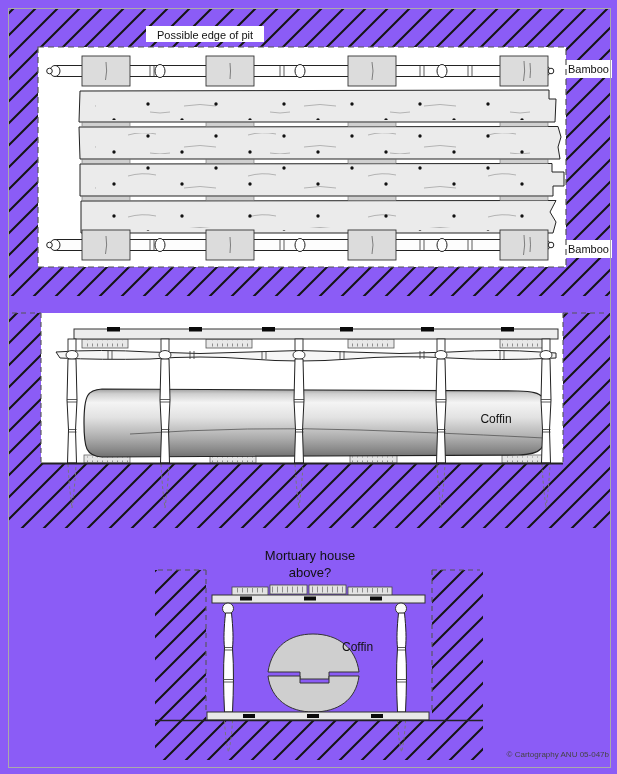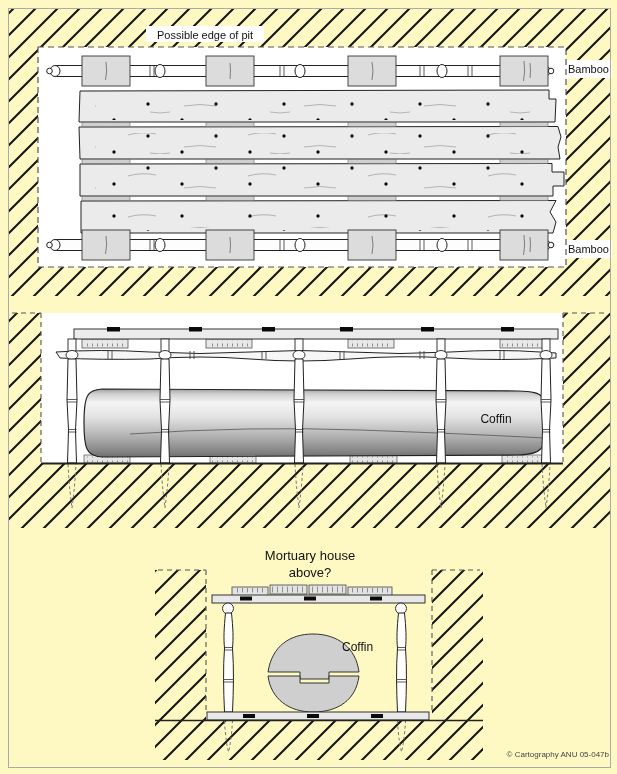--- a/index.html
+++ b/index.html
@@ -1,16 +1,16 @@
 <!DOCTYPE html>
 <html><head>
 <meta charset="utf-8">
 <style>
   html,body{margin:0;padding:0;background:#fff;}
-  .page{position:relative;width:617px;height:774px;background:#fef9c3;overflow:hidden;
+  .page{position:relative;width:617px;height:774px;background:#8b5cf6;overflow:hidden;
         font-family:"Liberation Sans", sans-serif;}
   svg{display:block;}
   text{font-family:"Liberation Sans", sans-serif;fill:#111;}
   .lbl{font-size:11px;}
   .lbl12{font-size:12px;}
   .lbl13{font-size:13px;}
   .credit{font-size:8px;fill:#444;}
 </style>
 </head>
 <body>

